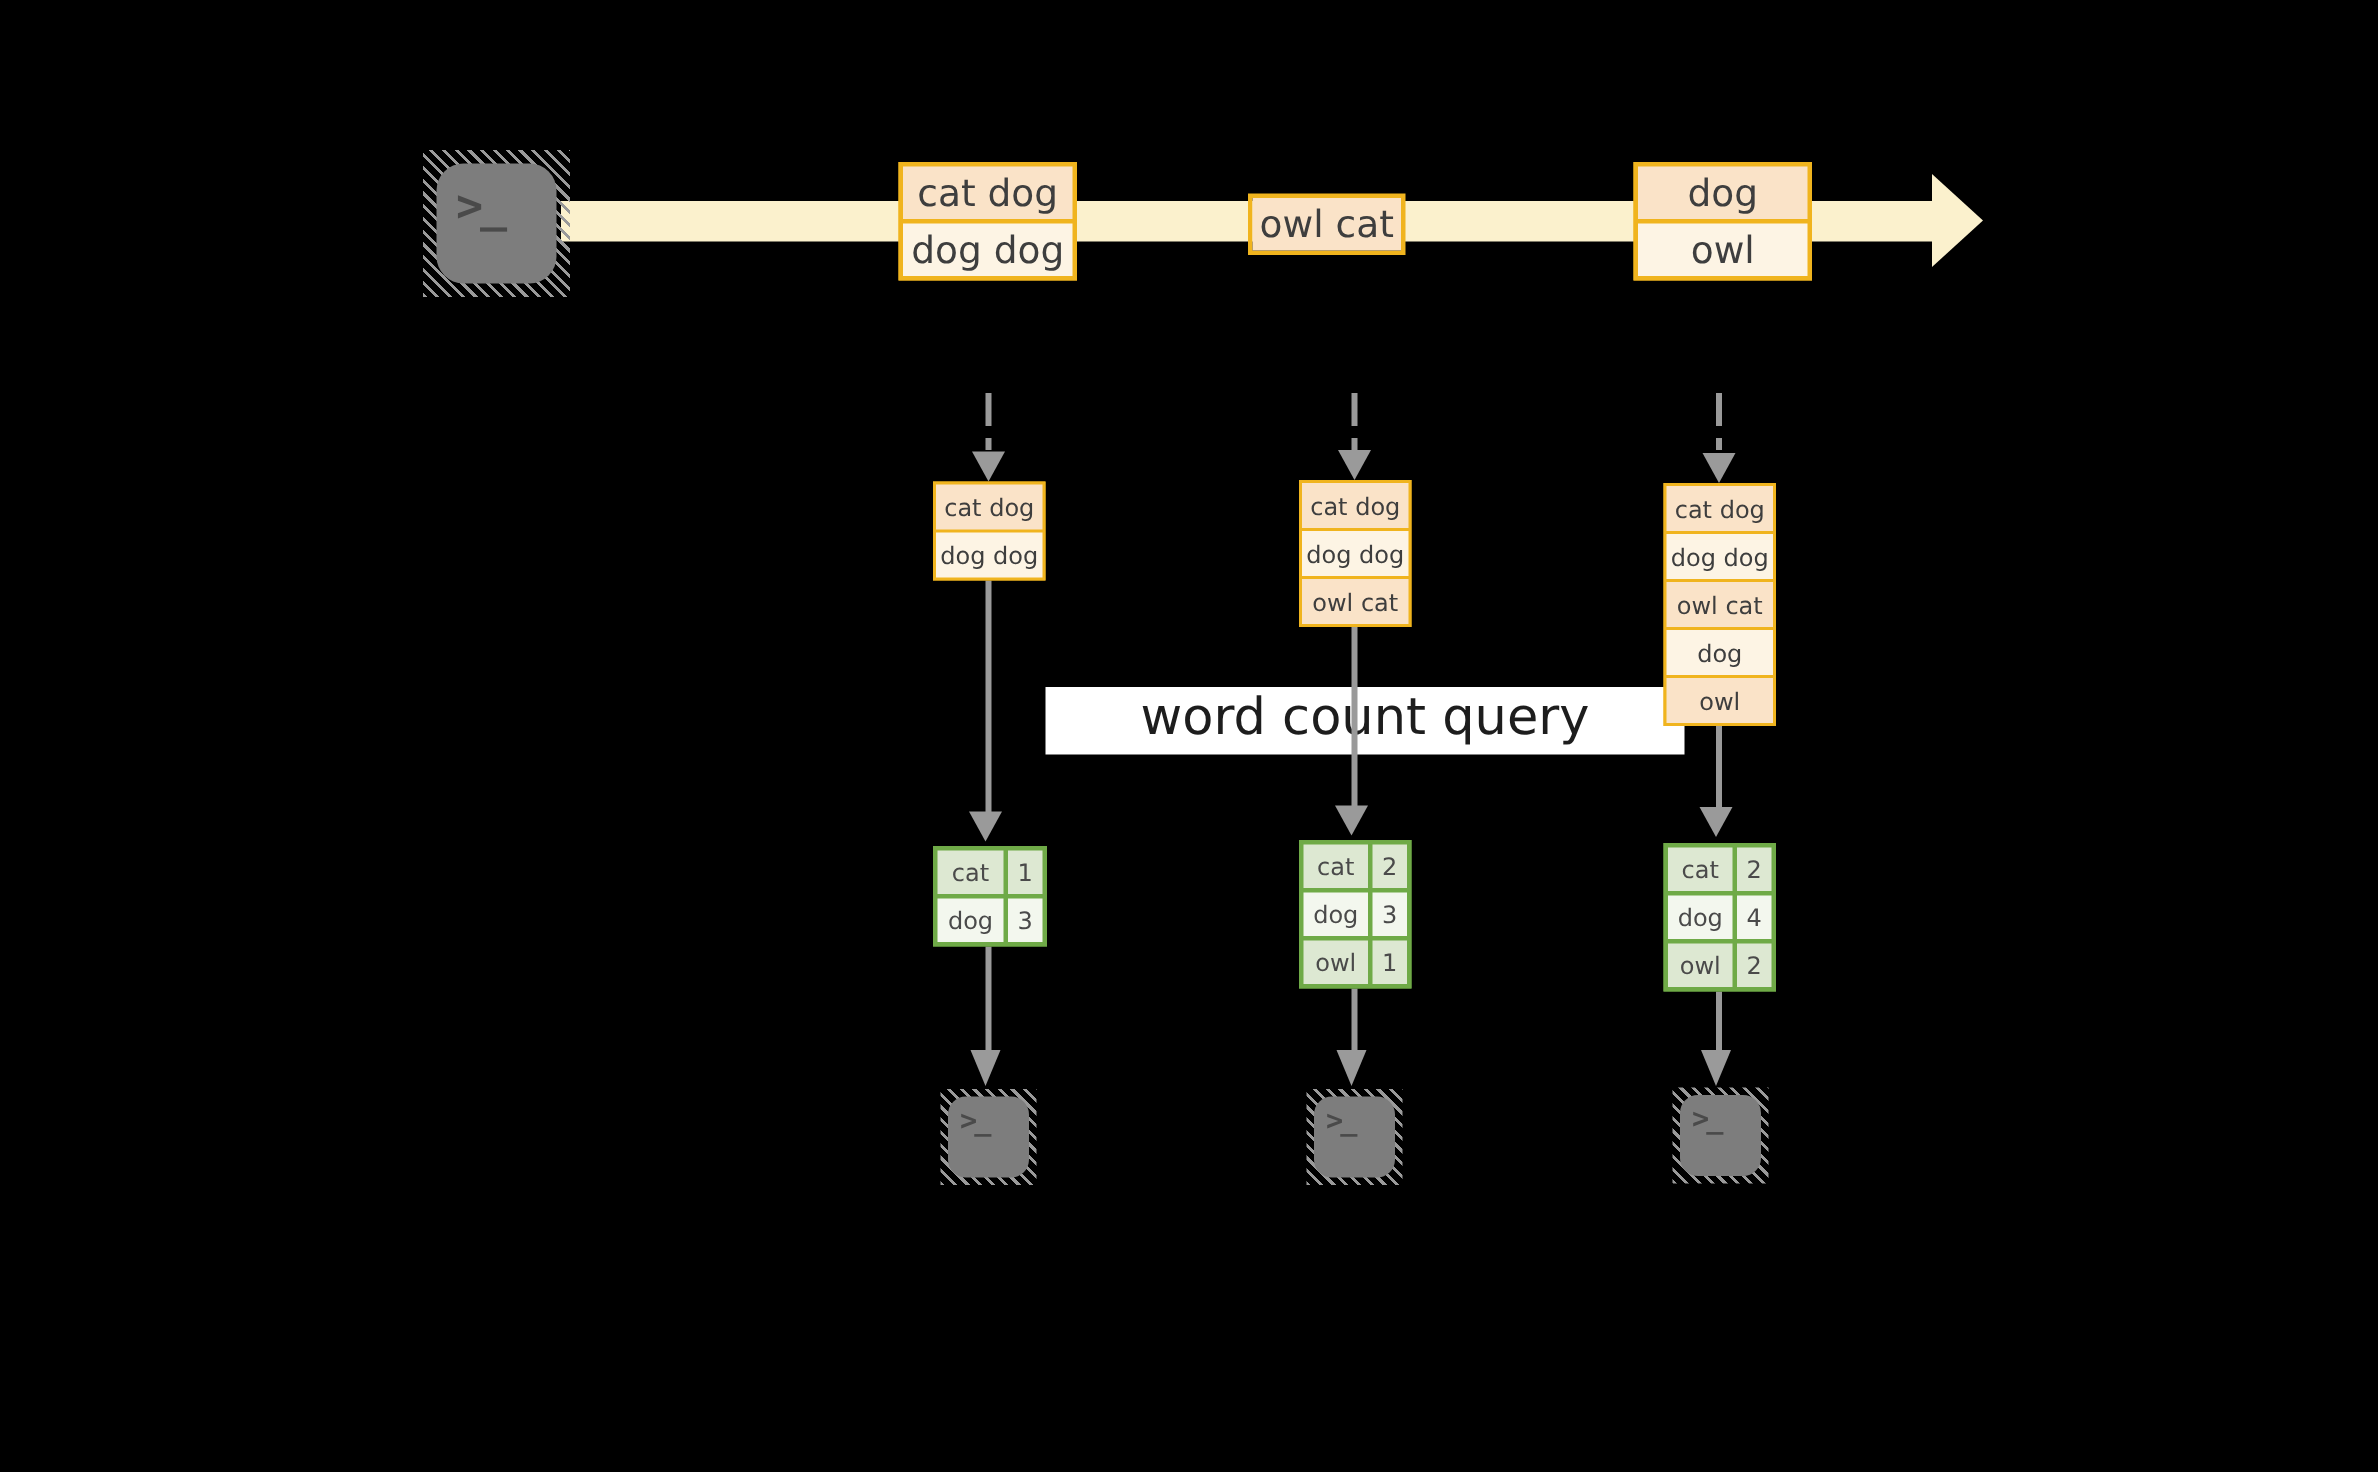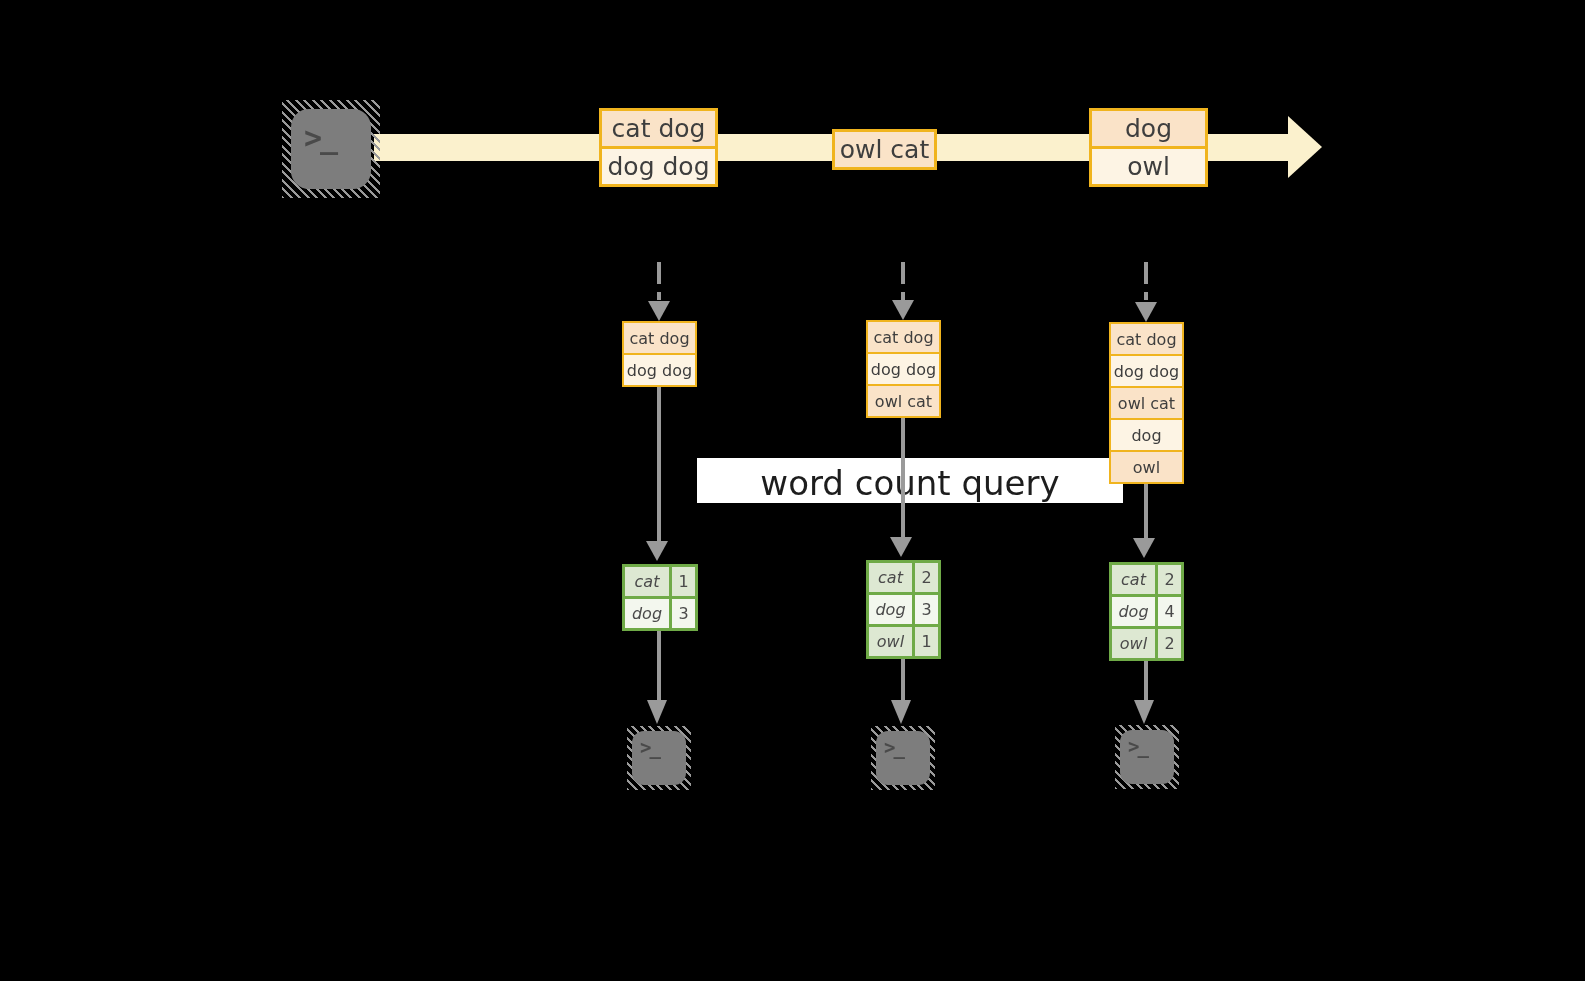--- a/index.html
+++ b/index.html
@@ -42,29 +42,29 @@
   .sline{position:absolute;width:4px;background:#9a9a9a;z-index:2;}
   .ahead{position:absolute;width:0;height:0;z-index:2;
          border-left:11px solid transparent;border-right:11px solid transparent;
          border-top:20px solid #9a9a9a;}
   .ahead2{position:absolute;width:0;height:0;z-index:2;
           border-left:10px solid transparent;border-right:10px solid transparent;
           border-top:24px solid #9a9a9a;}
 
   
   .qband{position:absolute;left:697px;top:458px;width:426px;height:45px;background:#ffffff;z-index:1;
-         display:flex;align-items:flex-end;justify-content:center;}
+         display:flex;align-items:flex-start;justify-content:center;}
   .qband span{font-size:34px;color:#1d1d1d;}
 
   
   .gtable{position:absolute;border:3px solid #6faa47;box-sizing:border-box;background:#6faa47;z-index:3;}
   .gtable .trow{display:flex;height:29px;}
   .gtable .trow + .trow{margin-top:3px;}
   .gtable .wcell{flex:1;display:flex;align-items:center;justify-content:center;
-                 font-size:16px;color:#4a4a4a;font-style:italic;}
+                 font-size:16px;color:#4a4a4a;}
   .gtable .ccell{width:23px;margin-left:3px;display:flex;align-items:center;justify-content:center;
                  font-size:16px;color:#4a4a4a;}
   .ga{background:#dde8d2;}
   .gb{background:#f3f7ee;}
 </style>
 </head>
 <body>
 
 <div class="canvas">
 

